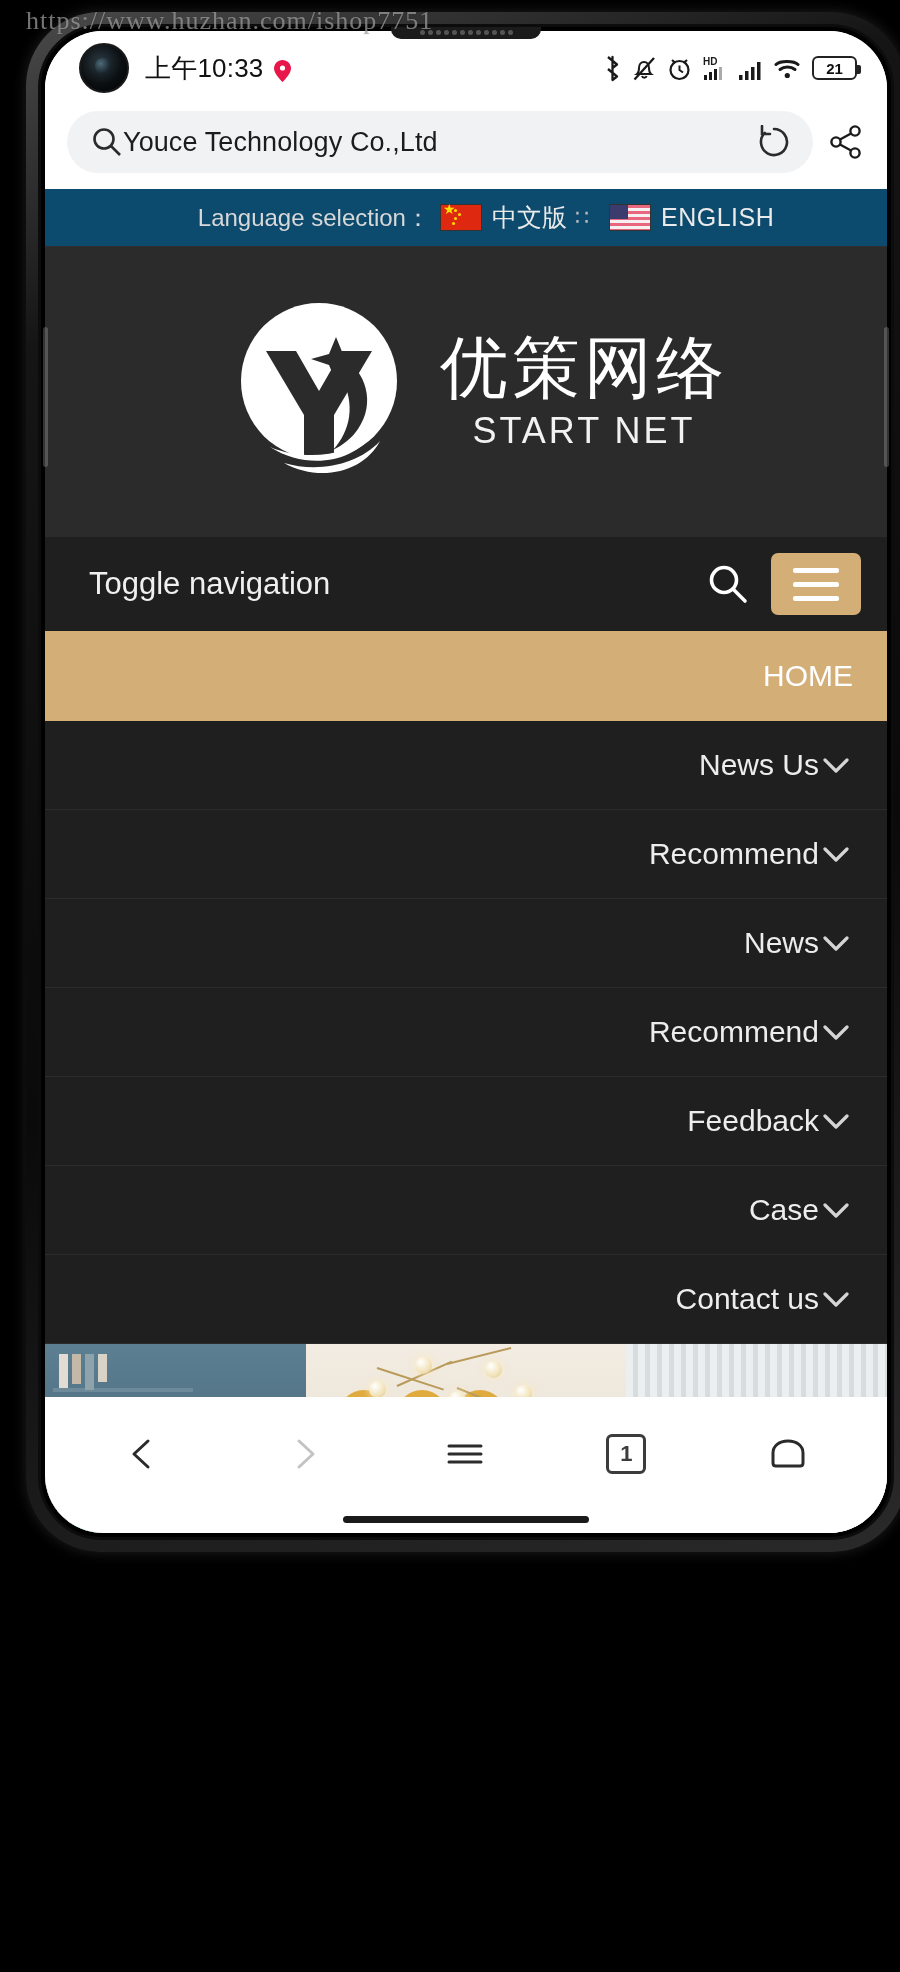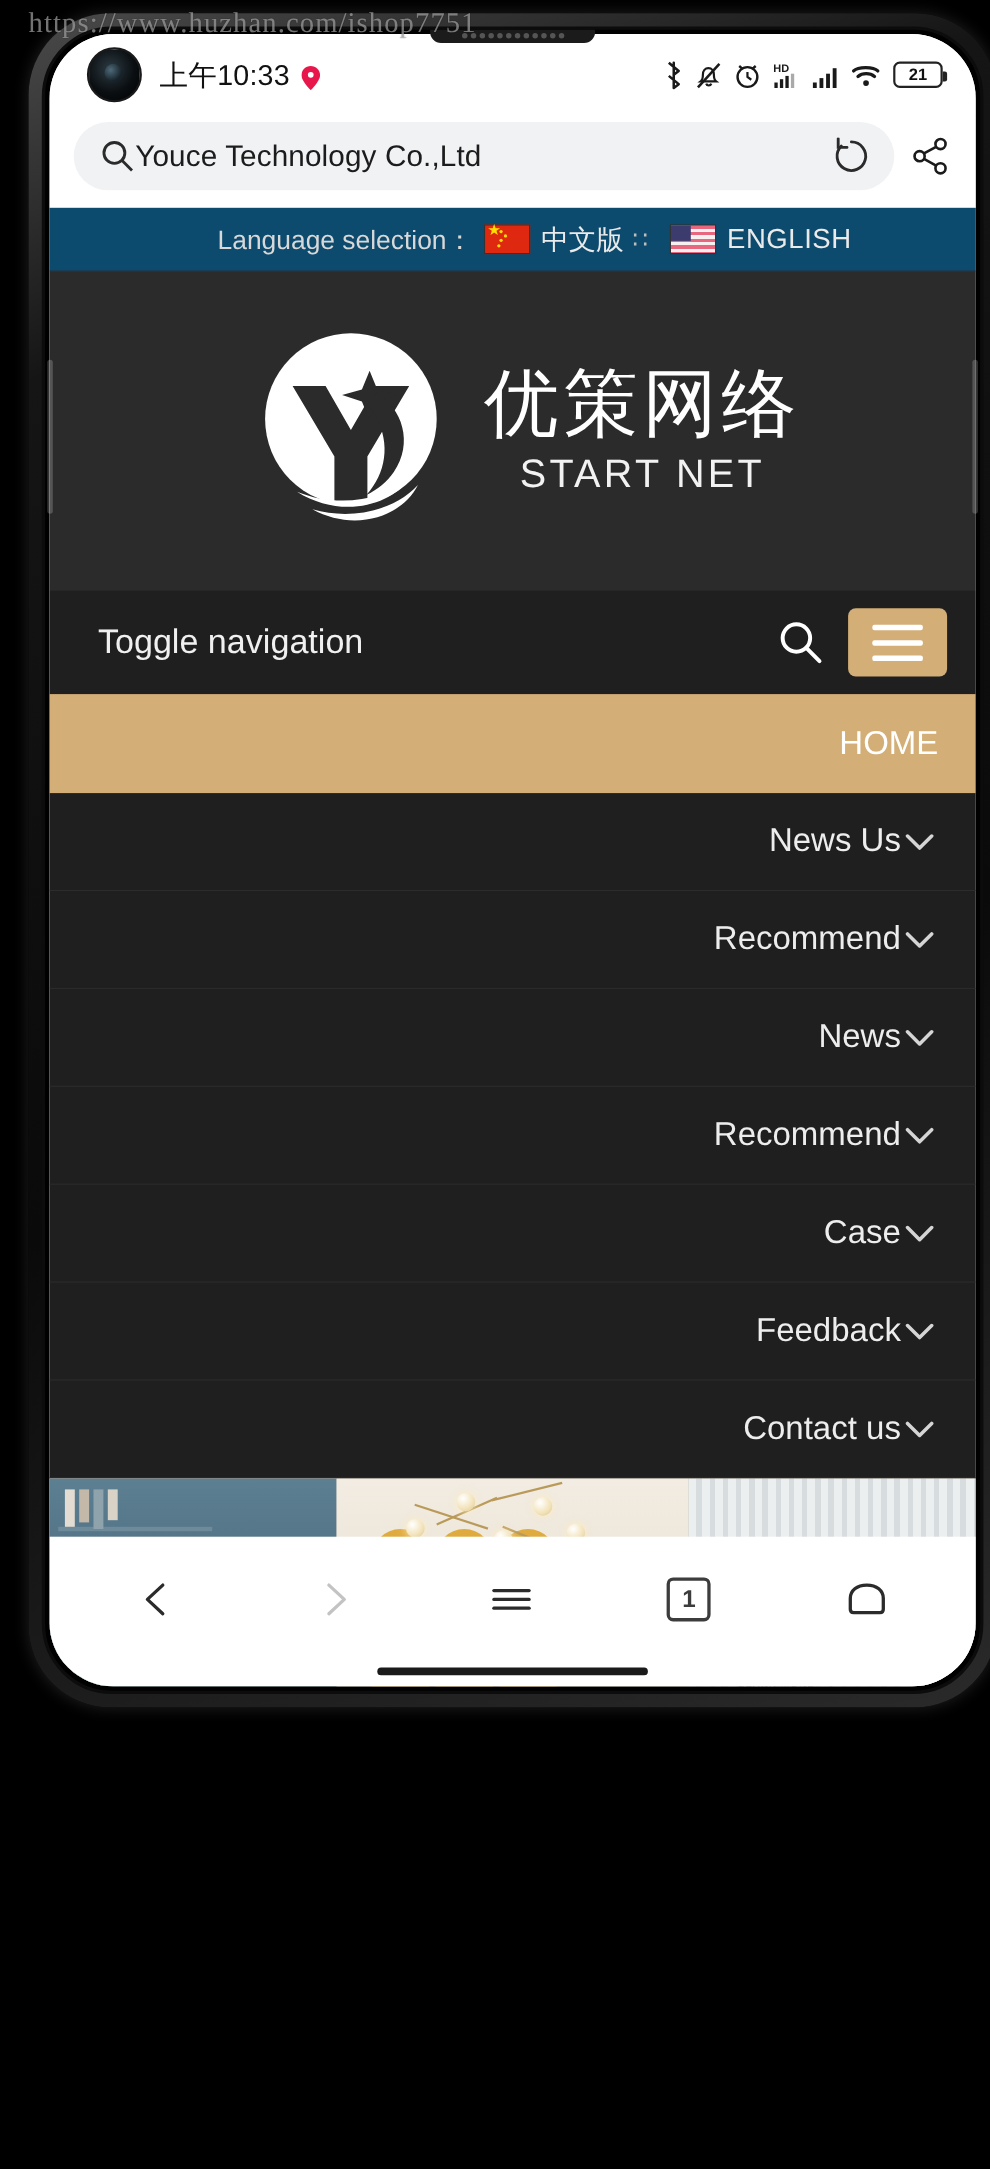--- a/index.html
+++ b/index.html
@@ -455,29 +455,29 @@
             </div>
             <div class="navitem">
               <span class="nlabel">Recommend</span>
               <span class="chev">
                 <svg width="34" height="34" viewBox="0 0 34 34">
                     <path d="M6 12l11 11 11-11" fill="none" stroke="#e9e9e9" stroke-width="3.2" stroke-linecap="round" stroke-linejoin="round"></path>
                   </svg>
               </span>
             </div>
             <div class="navitem">
+              <span class="nlabel">Feedback</span>
+              <span class="chev">
+                <svg width="34" height="34" viewBox="0 0 34 34">
+                    <path d="M6 12l11 11 11-11" fill="none" stroke="#e9e9e9" stroke-width="3.2" stroke-linecap="round" stroke-linejoin="round"></path>
+                  </svg>
+              </span>
+            </div>
+            <div class="navitem">
               <span class="nlabel">Case</span>
-              <span class="chev">
-                <svg width="34" height="34" viewBox="0 0 34 34">
-                    <path d="M6 12l11 11 11-11" fill="none" stroke="#e9e9e9" stroke-width="3.2" stroke-linecap="round" stroke-linejoin="round"></path>
-                  </svg>
-              </span>
-            </div>
-            <div class="navitem">
-              <span class="nlabel">Feedback</span>
               <span class="chev">
                 <svg width="34" height="34" viewBox="0 0 34 34">
                     <path d="M6 12l11 11 11-11" fill="none" stroke="#e9e9e9" stroke-width="3.2" stroke-linecap="round" stroke-linejoin="round"></path>
                   </svg>
               </span>
             </div>
             <div class="navitem">
               <span class="nlabel">Contact us</span>
               <span class="chev">
                 <svg width="34" height="34" viewBox="0 0 34 34">

